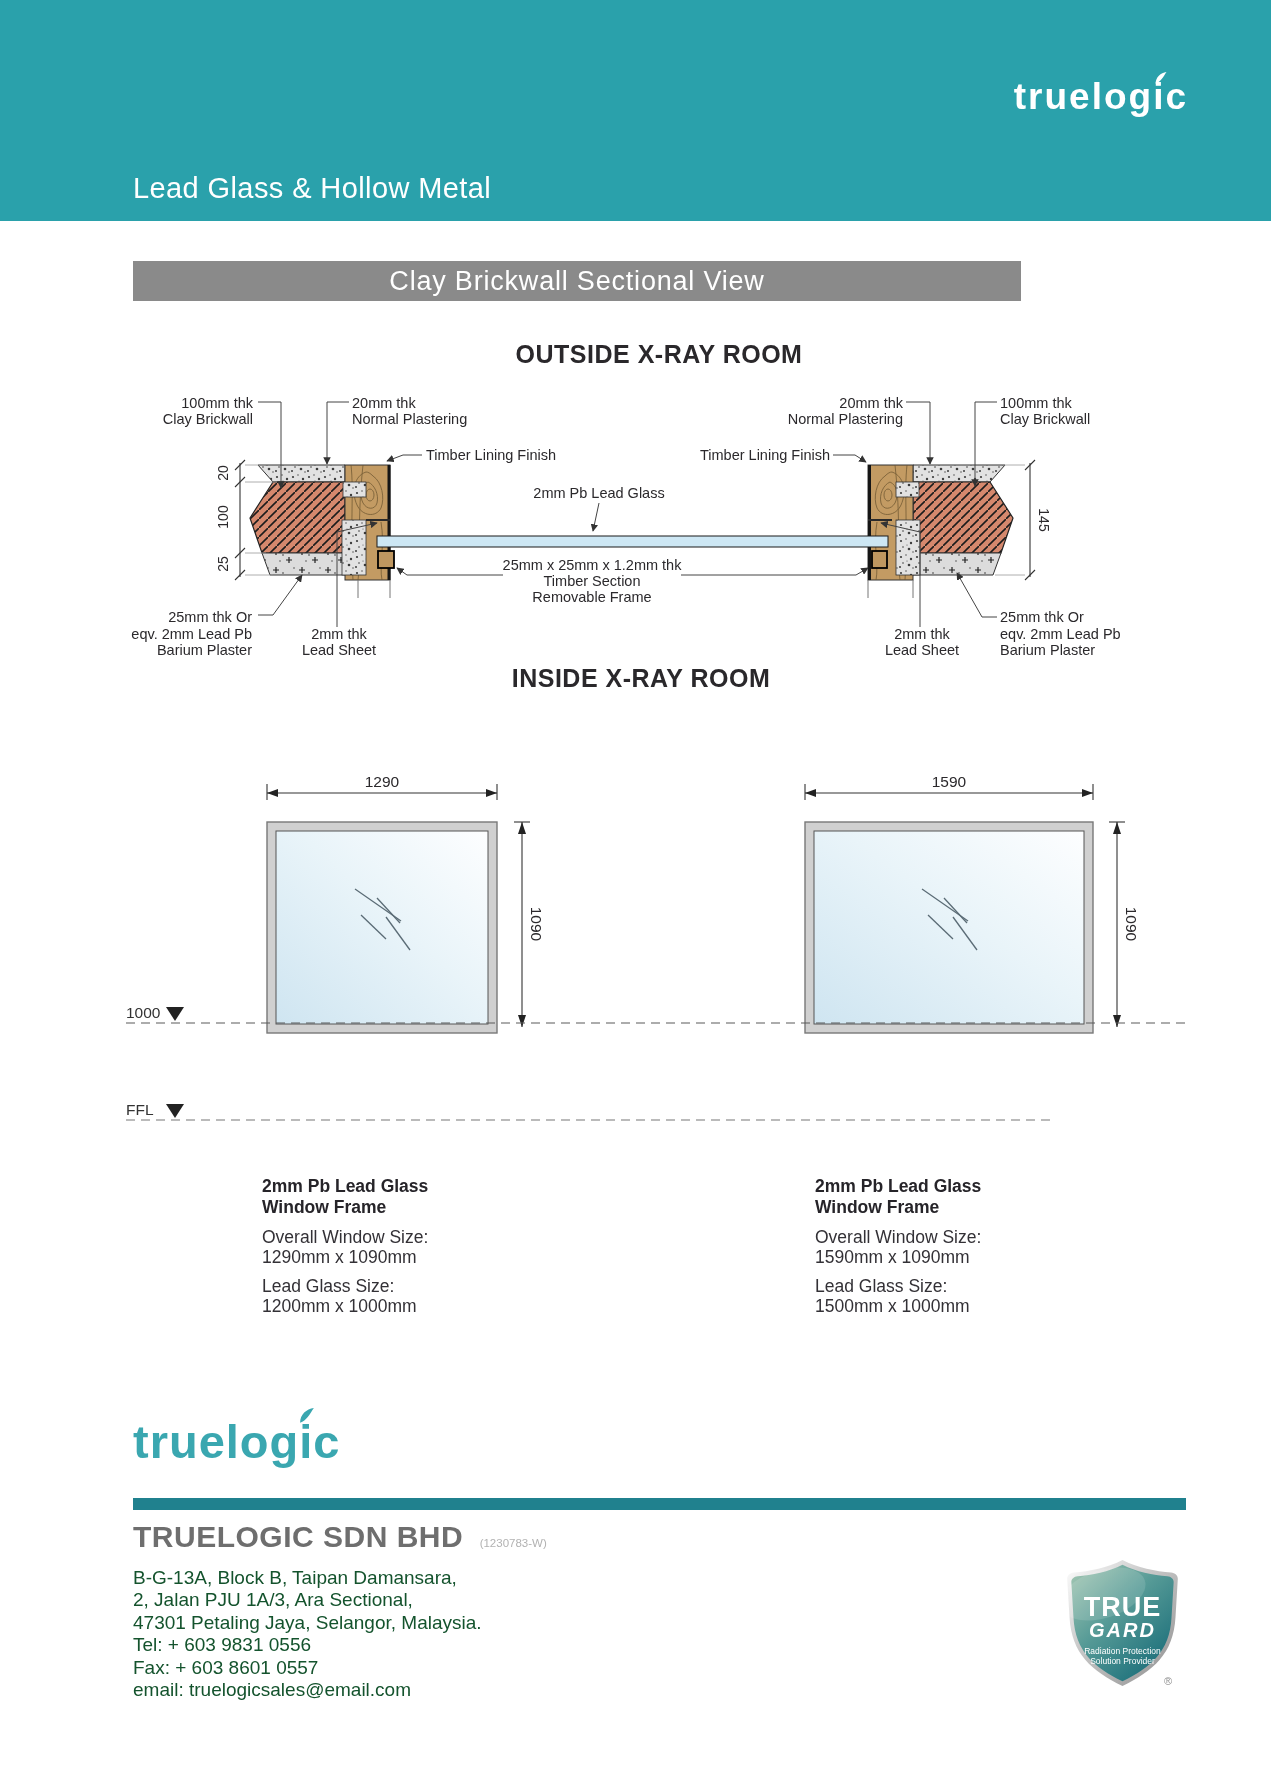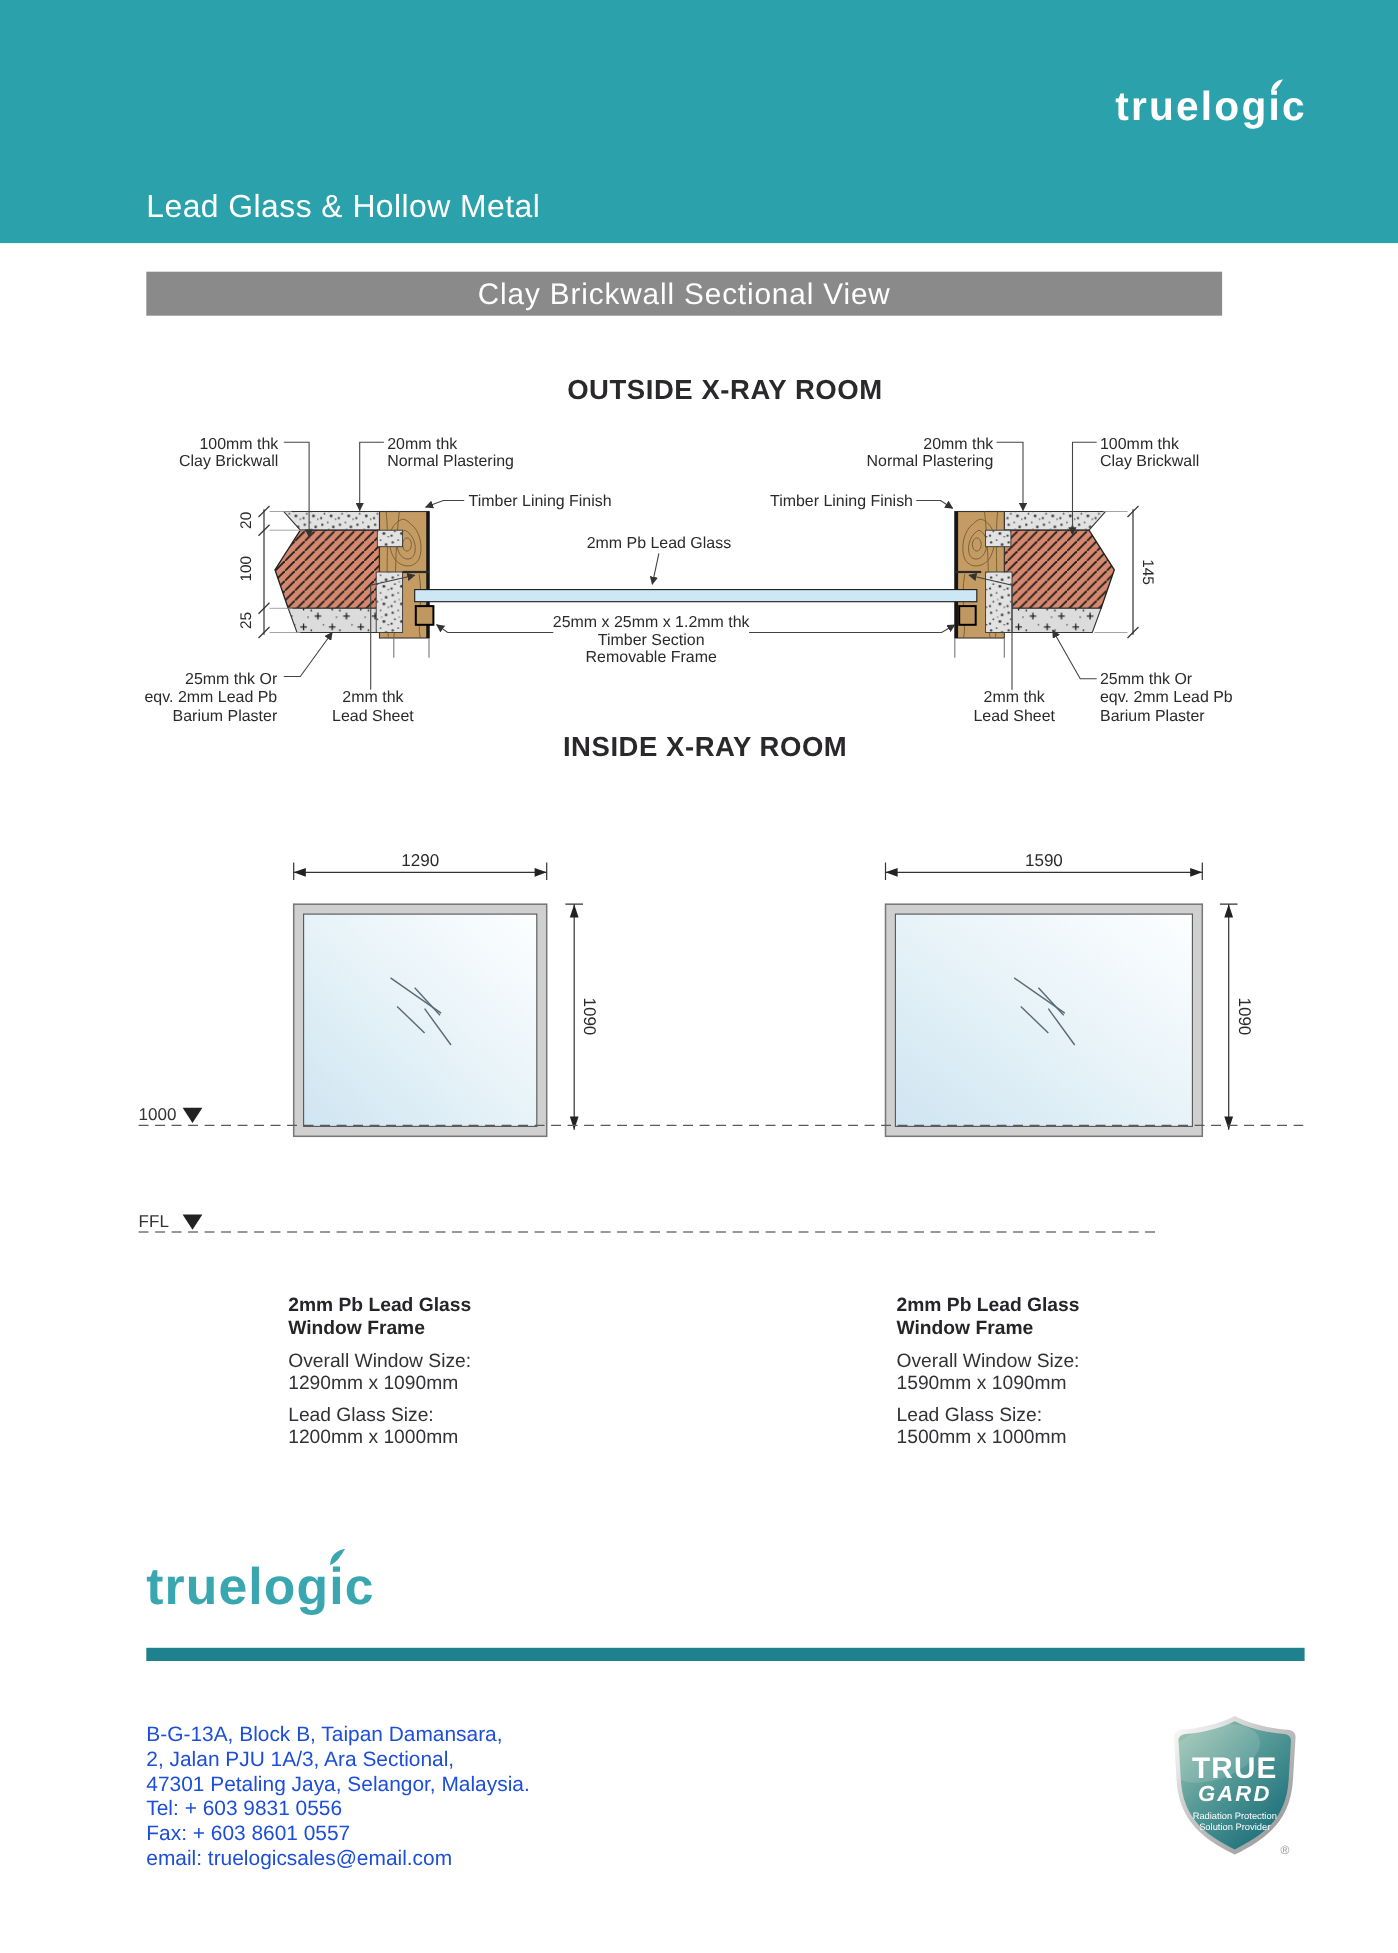--- a/index.html
+++ b/index.html
@@ -10,36 +10,36 @@
   
   .header{position:absolute;left:0;top:0;width:1271px;height:221px;background:#2AA1AB;}
   .header-title{position:absolute;left:133px;top:127px;color:#ffffff;font-size:29px;
                 line-height:28px;font-weight:400;letter-spacing:.4px;margin-top:47px;}
   .logo{position:relative;display:inline-block;font-weight:700;}
   .logo .leaf{position:absolute;top:-0.12em;right:0.55em;width:0.36em;height:0.36em;}
   .logo .leaf svg{display:block;width:100%;height:100%;}
   .header-logo{position:absolute;right:83px;top:76px;color:#ffffff;font-size:37px;letter-spacing:2px;}
 
   
-  .section-bar{position:absolute;left:133px;top:247px;width:978px;height:40px;background:#8a8a8a;}
+  .section-bar{position:absolute;left:133px;top:261px;width:888px;height:40px;background:#8a8a8a;}
   .section-bar-text{width:100%;text-align:center;color:#ffffff;font-size:27px;line-height:41px;
                     letter-spacing:.8px;font-weight:400;}
 
   
   .spec{position:absolute;width:260px;font-size:17.5px;color:#333136;}
   .spec .t{font-weight:700;color:#262429;line-height:21px;}
   .spec .b{line-height:20px;margin-top:9px;}
 
   
   .footer-logo{position:absolute;left:133px;top:1414px;color:#3aa7b0;font-size:47px;letter-spacing:1px;}
   .footer-bar{position:absolute;left:133px;top:1498px;width:1053px;height:12px;background:#20818E;}
   .company-row{position:absolute;left:133px;top:1520px;white-space:nowrap;}
   .company{font-size:30px;font-weight:700;color:#6e6e6e;letter-spacing:.5px;}
   .regno{font-size:11.5px;color:#b2b2b2;margin-left:12px;}
-  .address{position:absolute;left:133px;top:1567px;font-size:19px;line-height:22.4px;color:#1d4ed8;}
+  .address{position:absolute;left:133px;top:1567px;font-size:19px;line-height:22.4px;color:#14532d;}
   .shield{position:absolute;left:1061px;top:1558px;}
 
   svg text{font-family:"Liberation Sans", sans-serif;}
 </style>
 </head>
 <body>
 
 <div class="page">
 
   <div class="header">
@@ -317,20 +317,24 @@
     <span>truelogic</span>
     <span class="leaf">
       <svg viewBox="0 0 16 16">
           <path d="M2,14 C2,6 8,1 15,0 C11,6 8,12 2,14 Z" fill="currentColor"></path>
         </svg>
     </span>
   </div>
 
   <div class="footer-bar"></div>
 
+  <div class="company-row">
+    <span class="company">TRUELOGIC SDN BHD</span>
+    <span class="regno">(1230783-W)</span>
+  </div>
 
   <div class="address">
     <div>B-G-13A, Block B, Taipan Damansara,</div>
     <div>2, Jalan PJU 1A/3, Ara Sectional,</div>
     <div>47301 Petaling Jaya, Selangor, Malaysia.</div>
     <div>Tel: + 603 9831 0556</div>
     <div>Fax: + 603 8601 0557</div>
     <div>email: truelogicsales@email.com</div>
   </div>
 

